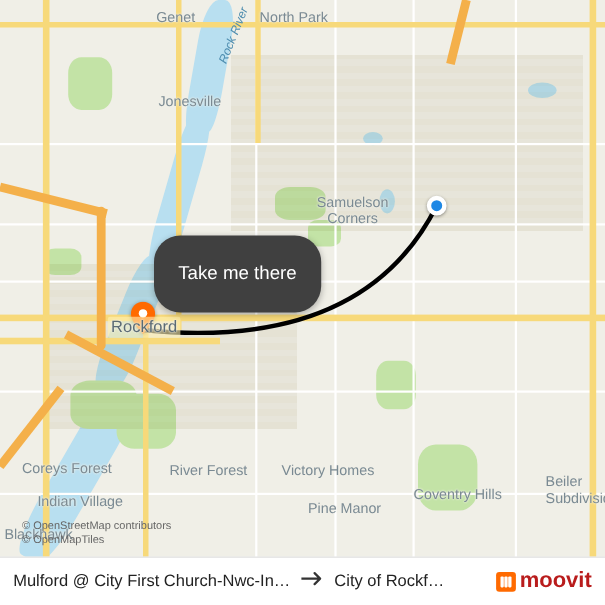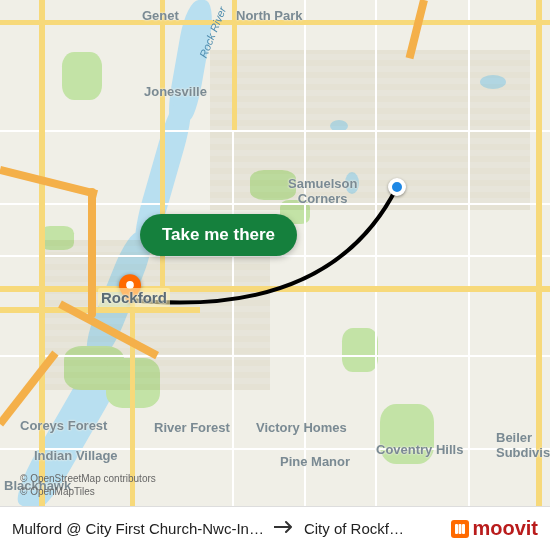--- a/index.html
+++ b/index.html
@@ -10,35 +10,35 @@
   
   .water { position: absolute; background: #b8dff0; }
   .park  { position: absolute; background: #c3e3a6; }
 
   
   .road        { position: absolute; background: #ffffff; }
   .road-major  { position: absolute; background: #f7d97a; }
   .road-hwy    { position: absolute; background: #f4b04a; }
 
   
-  .place-label { position: absolute; color: #7a8a93; font-size: 13px; white-space: nowrap; font-weight: 700; pointer-events: none; text-shadow: 0 0 2px #f0efe7, 0 0 2px #f0efe7; }
+  .place-label { position: absolute; color: #7a8a93; font-size: 13px; white-space: nowrap; font-weight: 400; pointer-events: none; text-shadow: 0 0 2px #f0efe7, 0 0 2px #f0efe7; }
   .place-label.big { font-size: 18px; color: #6d7c84; }
   .place-label.city { font-size: 15px; color: #5b6b74; background: rgba(255,242,180,.6); padding: 1px 3px; border-radius: 2px; }
   .river-label { position: absolute; color: #4d8cae; font-size: 11px; font-style: italic; transform: rotate(-68deg); transform-origin: left top; pointer-events: none; }
 
   
   .route-arc { position: absolute; inset: 0; pointer-events: none; }
 
   
   .marker-start { position: absolute; width: 18px; height: 18px; background: #1e88e5; border: 4px solid #fff; border-radius: 50%; transform: translate(-50%, -50%); box-shadow: 0 1px 3px rgba(0,0,0,.4); }
   .marker-end   { position: absolute; width: 22px; height: 30px; transform: translate(-50%, -100%); }
   .marker-end svg { display: block; filter: drop-shadow(0 1px 2px rgba(0,0,0,.4)); }
 
   
-  .cta { position: absolute; left: 140px; top: 214px; background: #15803d; color: #fff; font-size: 17px; font-weight: 700; padding: 11px 22px; border-radius: 24px; box-shadow: 0 2px 6px rgba(0,0,0,.25); cursor: pointer; user-select: none; }
+  .cta { position: absolute; left: 140px; top: 214px; background: #404040; color: #fff; font-size: 17px; font-weight: 400; padding: 25px 22px; border-radius: 24px; box-shadow: 0 2px 6px rgba(0,0,0,.25); cursor: pointer; user-select: none; }
 
   
   .attribution { position: absolute; left: 8px; bottom: 52px; font-size: 10px; color: #666; line-height: 1.3; margin-left: 12px; }
 
   
   .footer { position: absolute; left: 0; right: 0; bottom: 0; height: 44px; background: #fff; display: flex; align-items: center; padding: 0 12px; gap: 10px; border-top: 1px solid #ddd; }
   .footer .from, .footer .to { font-size: 15px; color: #222; white-space: nowrap; overflow: hidden; text-overflow: ellipsis; }
   .footer .from { max-width: 270px; }
   .footer .to   { max-width: 130px; }
   .footer .arrow { color: #444; }

